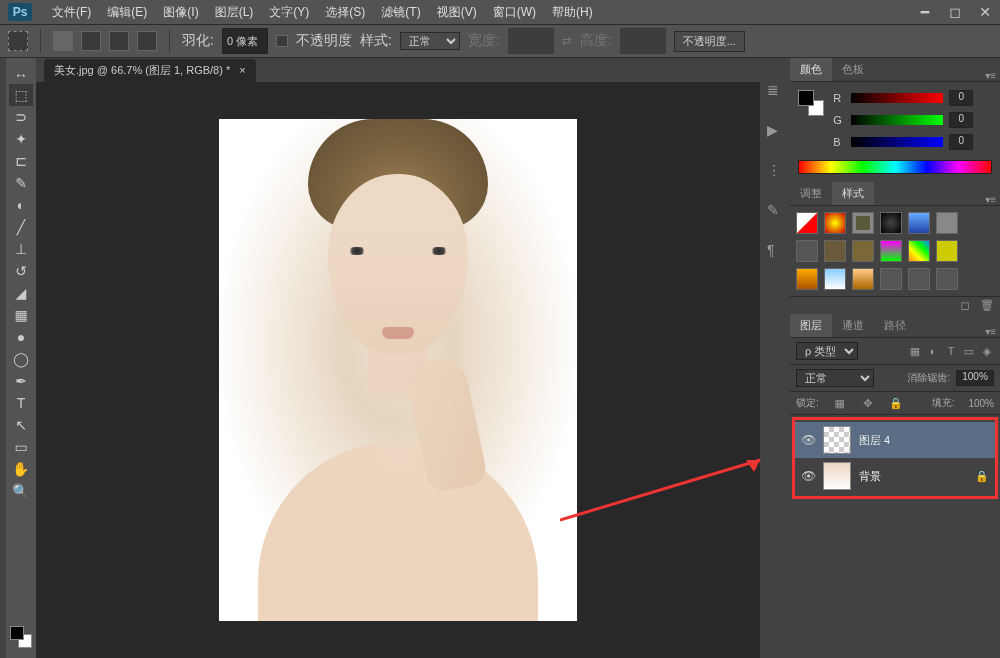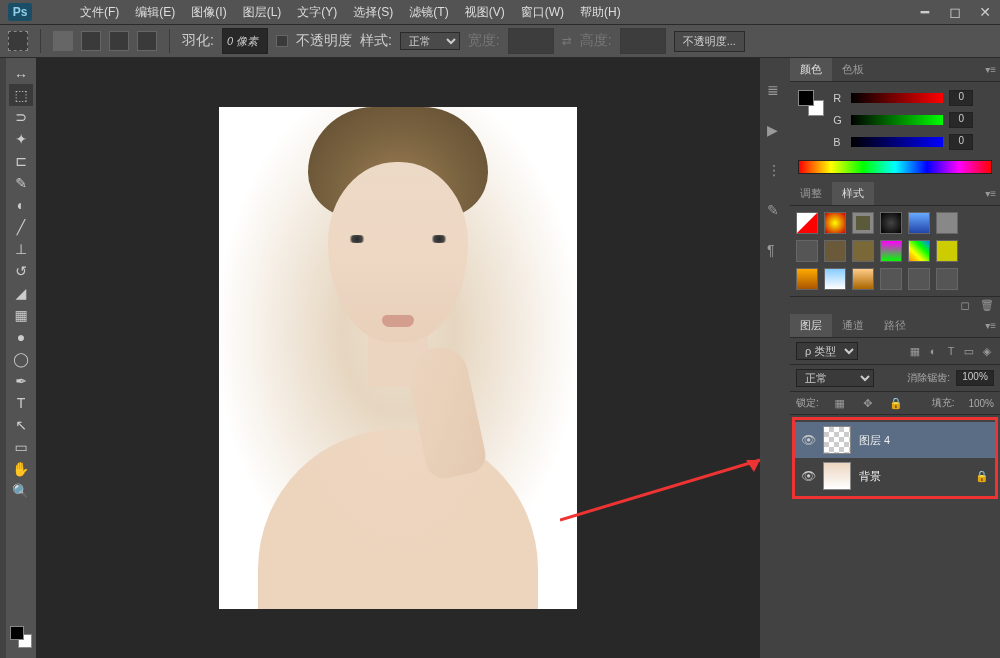--- a/index.html
+++ b/index.html
@@ -1,26 +1,26 @@
 <!DOCTYPE html>
 <html><head>
 <meta charset="utf-8">
 <style>
 * { margin: 0; padding: 0; box-sizing: border-box; font-family: "Microsoft YaHei", sans-serif; }
 body { background: #535353; width: 1000px; height: 658px; overflow: hidden; color: #ccc; font-size: 12px; }
 .titlebar { height: 24px; background: #535353; display: flex; align-items: center; padding-left: 8px; }
 .ps-logo { width: 24px; height: 18px; background: #1a4e66; color: #91cde8; font-weight: bold; font-size: 12px; display: flex; align-items: center; justify-content: center; border-radius: 2px; margin-right: 12px; }
-.menubar { display: flex; gap: 0; margin-left: 28px; }
+.menubar { display: flex; gap: 0; }
 .menu-item { padding: 3px 8px; color: #ddd; cursor: default; }
 .win-controls { margin-left: auto; display: flex; }
 .win-btn { width: 30px; height: 20px; color: #ccc; display: flex; align-items: center; justify-content: center; font-size: 14px; }
 .options-bar { height: 34px; background: #535353; border-top: 1px solid #2a2a2a; border-bottom: 1px solid #2a2a2a; display: flex; align-items: center; padding: 0 8px; gap: 8px; }
 .opt-box { width: 20px; height: 20px; border: 1px solid #666; background: #3a3a3a; }
 .opt-label { color: #ccc; font-size: 14px; }
-.opt-input { width: 46px; height: 18px; background: #282828; border: 1px solid #222; color: #ccc; font-size: 11px; padding: 12px 4px; font-style: italic; }
+.opt-input { width: 46px; height: 18px; background: #282828; border: 1px solid #222; color: #ccc; font-size: 11px; padding: 12px 4px; }
 .opt-select { width: 60px; height: 18px; background: #4a4a4a; border: 1px solid #2a2a2a; color: #ccc; font-size: 11px; padding: 0 4px; }
 .opt-check { width: 12px; height: 12px; background: #3a3a3a; border: 1px solid #666; }
 .opt-sep { width: 1px; height: 24px; background: #3a3a3a; margin: 0 4px; }
 .opt-btn { padding: 2px 8px; background: #4a4a4a; border: 1px solid #2a2a2a; color: #ccc; font-size: 11px; }
 .main-area { display: flex; height: calc(100% - 58px); }
 .tool-dock { width: 6px; background: #424242; }
 .toolbox { width: 30px; background: #535353; display: flex; flex-direction: column; align-items: center; padding-top: 4px; gap: 0; }
 .tool { width: 24px; height: 22px; display: flex; align-items: center; justify-content: center; color: #ccc; font-size: 14px; cursor: pointer; }
 .tool.active { background: #3a3a3a; }
 .doc-area { flex: 1; background: #282828; display: flex; flex-direction: column; }
@@ -34,21 +34,21 @@
 .eye { position: absolute; top: 128px; width: 24px; height: 8px; background: radial-gradient(circle, #2a2a2a 0%, #444 40%, transparent 60%); border-radius: 50%; }
 .eye.l { left: 126px; }
 .eye.r { right: 126px; }
 .lips { position: absolute; top: 208px; left: 50%; transform: translateX(-50%); width: 32px; height: 12px; background: #d49e8e; border-radius: 10px 10px 14px 14px; }
 .neck { position: absolute; top: 220px; left: 50%; transform: translateX(-50%); width: 60px; height: 60px; background: #ecd5c0; }
 .shoulders { position: absolute; bottom: 0; left: 50%; transform: translateX(-50%); width: 280px; height: 180px; background: radial-gradient(ellipse at 50% 0%, #eed7c2 0%, #ecd4bd 60%); border-radius: 140px 140px 0 0; }
 .hand { position: absolute; top: 240px; left: 55%; width: 60px; height: 130px; background: linear-gradient(120deg, #ecd6c1, #e4c9b0); border-radius: 28px 28px 18px 18px; transform: rotate(-12deg); }
 .right-dock { width: 30px; background: #424242; display: flex; flex-direction: column; align-items: center; padding-top: 24px; gap: 24px; }
 .dock-icon { width: 16px; height: 16px; color: #999; font-size: 14px; }
 .panels { width: 210px; background: #424242; display: flex; flex-direction: column; }
-.panel-tabs { height: 24px; display: flex; align-items: center; background: #424242; border-bottom: 1px solid #2a2a2a; }
+.panel-tabs { height: 24px; display: flex; align-items: flex-end; background: #424242; border-bottom: 1px solid #2a2a2a; }
 .panel-tab { padding: 4px 10px; font-size: 11px; color: #999; }
 .panel-tab.active { background: #535353; color: #ddd; }
 .panel-menu { margin-left: auto; margin-right: 4px; color: #999; font-size: 10px; }
 .color-panel { padding: 8px; }
 .color-swatch-pair { display: inline-block; position: relative; width: 26px; height: 26px; margin-right: 6px; vertical-align: top; }
 .swatch-front { position: absolute; top: 0; left: 0; width: 16px; height: 16px; background: #000; border: 1px solid #888; }
 .swatch-back { position: absolute; bottom: 0; right: 0; width: 16px; height: 16px; background: #fff; border: 1px solid #888; }
 .color-sliders { display: inline-block; vertical-align: top; width: 140px; }
 .color-row { display: flex; align-items: center; gap: 6px; margin-bottom: 6px; }
 .color-ch { width: 12px; font-size: 11px; color: #ccc; }
@@ -144,20 +144,23 @@
     <div class="tool">▭</div>
     <div class="tool">✋</div>
     <div class="tool">🔍</div>
     <div class="fg-bg-swatch">
       <div style="position:absolute;bottom:0;right:0;width:14px;height:14px;background:#fff;border:1px solid #888"></div>
       <div style="position:absolute;top:0;left:0;width:14px;height:14px;background:#000;border:1px solid #888"></div>
     </div>
   </div>
 
   <div class="doc-area">
+    <div class="doc-tabs">
+      <div class="doc-tab"><span>美女.jpg @ 66.7% (图层 1, RGB/8) *</span> <span style="margin-left:6px">×</span></div>
+    </div>
     <div class="canvas-wrap">
       <div class="canvas">
         <div class="portrait-bg"></div>
         <div class="shoulders"></div>
         <div class="neck"></div>
         <div class="hair"></div>
         <div class="face"></div>
         <div class="eye l"></div>
           <div class="eye r"></div>
         <div class="lips"></div>

